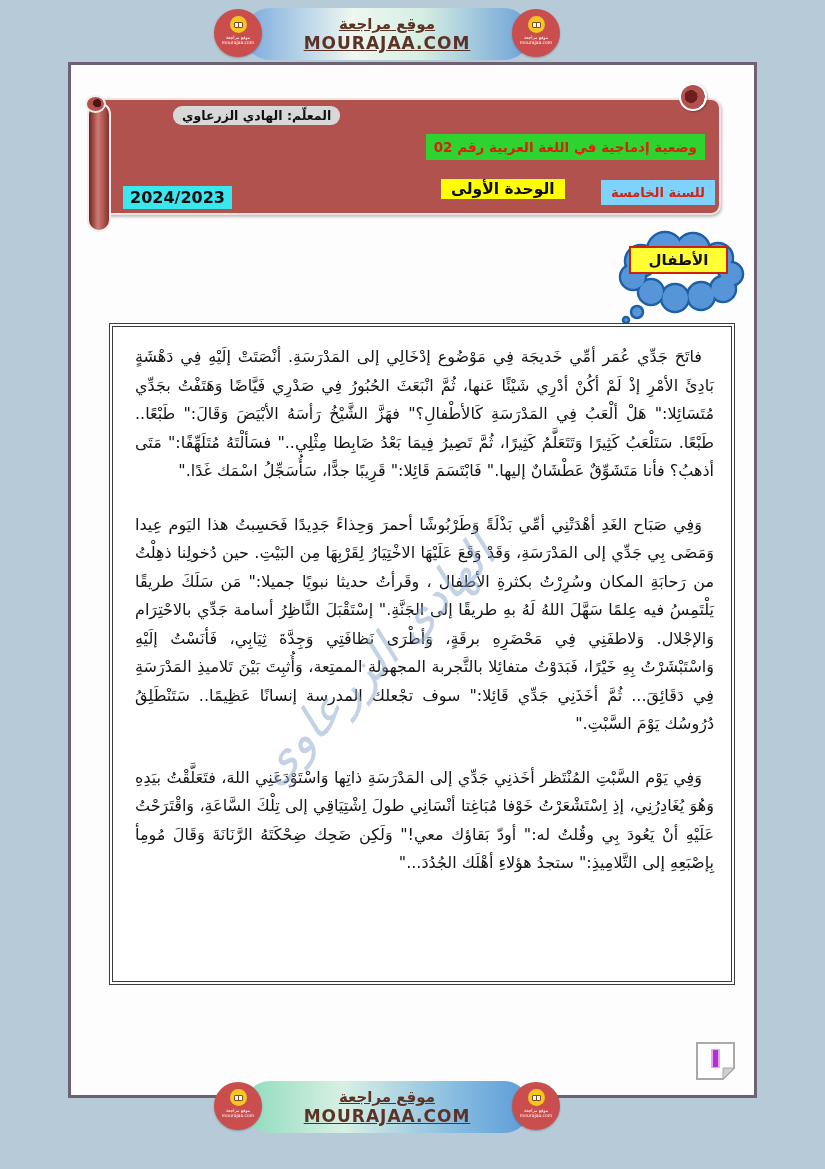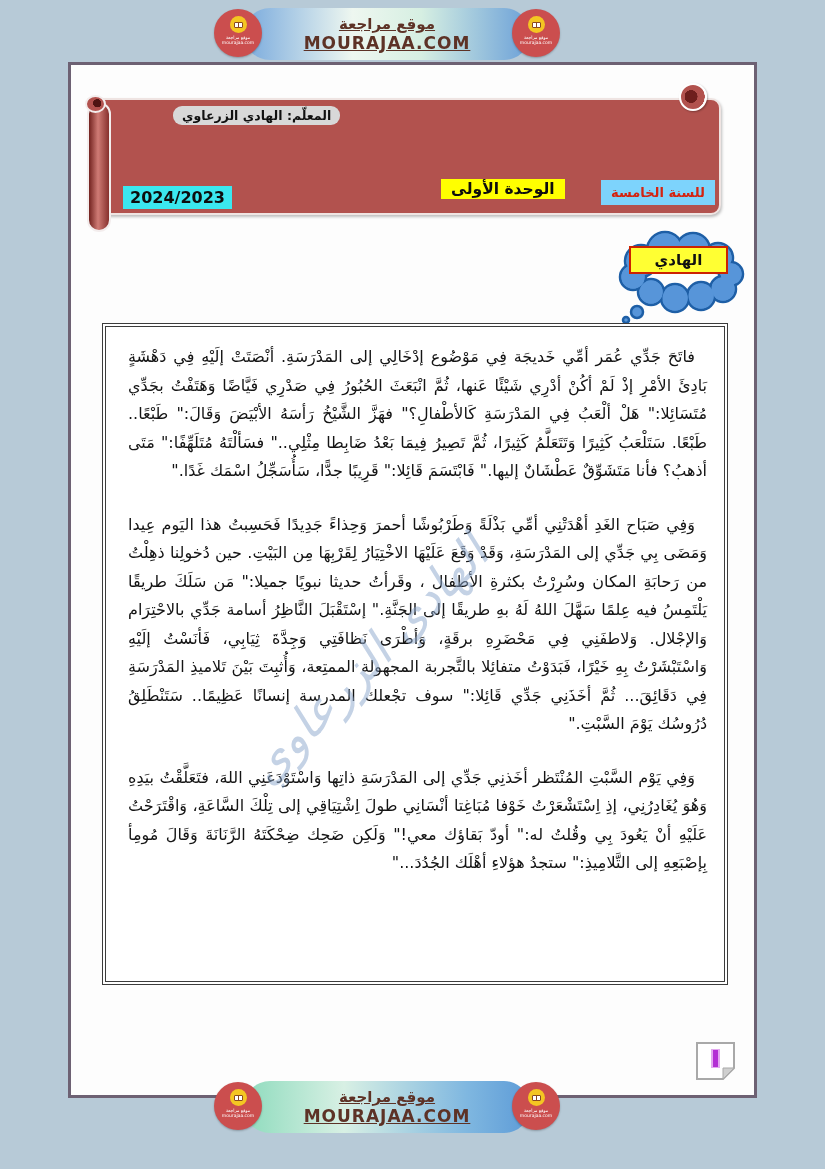--- a/index.html
+++ b/index.html
@@ -37,21 +37,21 @@
           font-size:16px; font-weight:bold; padding:2px 7px; white-space:nowrap; }
 
   
   .cloud { position:absolute; left:542px; top:164px; width:137px; height:94px; }
   .cloud svg { position:absolute; inset:0; }
   .cloud-label { position:absolute; left:16px; top:17px; width:99px; height:28px;
                  background:#ffff33; border:2px solid #cc2200; color:#111;
                  font-size:15px; font-weight:bold; direction:rtl; text-align:center; line-height:24px; }
 
   
-  .textbox { position:absolute; left:31px; top:258px; width:626px; height:662px;
+  .textbox { position:absolute; left:38px; top:258px; width:626px; height:662px;
              background:#fff; border:4px double #3c3c3c; padding:16px 17px 0 22px; }
   .textbox p { direction:rtl; text-align:justify; font-size:16px; line-height:28.5px;
                color:#141414; margin-bottom:25px; text-indent:12px; }
   .attribution { direction:rtl; text-align:left; padding-left:55px; font-weight:bold;
                  font-size:15px; color:#111; margin-top:32px; }
   .watermark { position:absolute; left:150px; top:420px; transform:rotate(-46deg);
                transform-origin:0 50%; font-size:48px; font-style:italic; letter-spacing:2px;
                color:#8aa6cc; opacity:.5; white-space:nowrap; direction:rtl; pointer-events:none; }
 
   
@@ -82,20 +82,21 @@
 <body>
 
 <div class="doc">
 
   <div class="scroll">
     <div class="curl-tr"></div>
     <div class="roll">
       <div class="roll-knob"></div>
     </div>
     <div class="teacher">المعلّم: الهادي الزرعاوي</div>
+    <div class="activity-title">وضعية إدماجية في اللغة العربية رقم 02</div>
     <div class="grade">للسنة الخامسة</div>
     <div class="sep">-</div>
     <div class="unit">الوحدة الأولى</div>
     <div class="year">2024/2023</div>
   </div>
 
   <div class="cloud">
     <svg viewBox="0 0 137 94">
       <g fill="#5795d9" stroke="#1e5fa6" stroke-width="2.5">
         <circle cx="28" cy="32" r="16"></circle>
@@ -117,21 +118,21 @@
         <circle cx="80" cy="21" r="15.5"></circle>
           <circle cx="105" cy="29" r="13.5"></circle>
         <circle cx="118" cy="45" r="10.5"></circle>
           <circle cx="110" cy="60" r="11.5"></circle>
         <circle cx="88" cy="67" r="12.5"></circle>
           <circle cx="62" cy="69" r="12.5"></circle>
         <circle cx="38" cy="63" r="11.5"></circle>
           <circle cx="20" cy="48" r="11.5"></circle>
       </g>
     </svg>
-    <div class="cloud-label">الهادي</div>
+    <div class="cloud-label">الأطفال</div>
   </div>
 
   <div class="textbox">
     <p>فاتَحَ جَدِّي عُمَر أمِّي خَديجَة فِي مَوْضُوع إدْخَالِي إلى المَدْرَسَةِ. أنْصَتَتْ إلَيْهِ فِي دَهْشَةٍ بَادِئَ الأمْرِ إذْ لَمْ أكُنْ أدْرِي شَيْئًا عَنها، ثُمَّ انْبَعَثَ الحُبُورُ فِي صَدْرِي فَيَّاضًا وَهَتَفْتُ بجَدِّي مُتَسَائِلا:" هَلْ ألْعَبُ فِي المَدْرَسَةِ كَالأطْفالِ؟" فهَزَّ الشَّيْخُ رَأسَهُ الأبْيَضَ وَقَالَ:" طَبْعًا.. طَبْعًا. سَتَلْعَبُ كَثِيرًا وَتَتَعَلَّمُ كَثِيرًا، ثُمَّ تَصِيرُ فِيمَا بَعْدُ ضَابِطا مِثْلِي.." فسَألْتَهُ مُتَلَهِّفًا:" مَتَى أذهبُ؟ فأنا مَتَشَوِّقٌ عَطْشَانٌ إليها." فَابْتَسَمَ قَائِلا:" قَرِيبًا جدًّا، سَأُسَجِّلُ اسْمَك غَدًا."</p>
     <p>وَفِي صَبَاح الغَدِ أهْدَتْنِي أمِّي بَذْلَةً وَطَرْبُوشًا أحمرَ وَحِذاءً جَدِيدًا فَحَسِبتُ هذا اليَوم عِيدا وَمَضَى بِي جَدِّي إلى المَدْرَسَةِ، وَقَدْ وَقَعَ عَلَيْهَا الاخْتِيَارُ لِقَرْبِهَا مِن البَيْتِ. حين دُخولِنا ذهِلْتُ من رَحابَةِ المكان وسُرِرْتُ بكثرةِ الأطفال ، وقَرأتُ حديثا نبويًا جميلا:" مَن سَلَكَ طريقًا يَلْتَمِسُ فيه عِلمًا سَهَّلَ اللهُ لَهُ بهِ طريقًا إلى الجَنَّةِ." إسْتَقْبَلَ النَّاظِرُ أسامة جَدِّي بالاحْتِرَام وَالإجْلال. وَلاطفَنِي فِي مَحْضَرِهِ برقَةٍ، وَأطْرَى نَظافَتِي وَجِدَّةَ ثِيَابِي، فَأنَسْتُ إلَيْهِ وَاسْتَبْشَرْتُ بِهِ خَيْرًا، فَبَدَوْتُ متفائِلا بالتَّجربة المجهولة الممتِعة، وَأُثبِتَ بَيْنَ تَلاميذِ المَدْرَسَةِ فِي دَقَائِقَ... ثُمَّ أخَذَنِي جَدِّي قَائِلا:" سوف تجْعلك المدرسة إنسانًا عَظِيمًا.. سَتَنْطَلِقُ دُرُوسُك يَوْمَ السَّبْتِ."</p>
     <p>وَفِي يَوْم السَّبْتِ المُنْتَظر أخَذنِي جَدِّي إلى المَدْرَسَةِ ذاتِها وَاسْتَوْدَعَنِي اللهَ، فتَعَلَّقْتُ بيَدِهِ وَهُوَ يُغَادِرُنِي، إذِ اِسْتَشْعَرْتُ خَوْفا مُبَاغِتا أنْسَانِي طولَ اِشْتِيَاقِي إلى تِلْكَ السَّاعَةِ، وَاقْتَرَحْتُ عَلَيْهِ أنْ يَعُودَ بِي وقُلتُ له:" أودّ بَقاؤك معي!" وَلَكِن ضَحِك ضِحْكَتَهُ الرَّنَانَةَ وَقَالَ مُومِأ بِإصْبَعِهِ إلى التَّلامِيذِ:" ستجدُ هؤلاءِ أهْلَك الجُدُدَ..."</p>
     <div class="watermark">الهادي الزرعاوي</div>
   </div>
 
   <div class="note">

